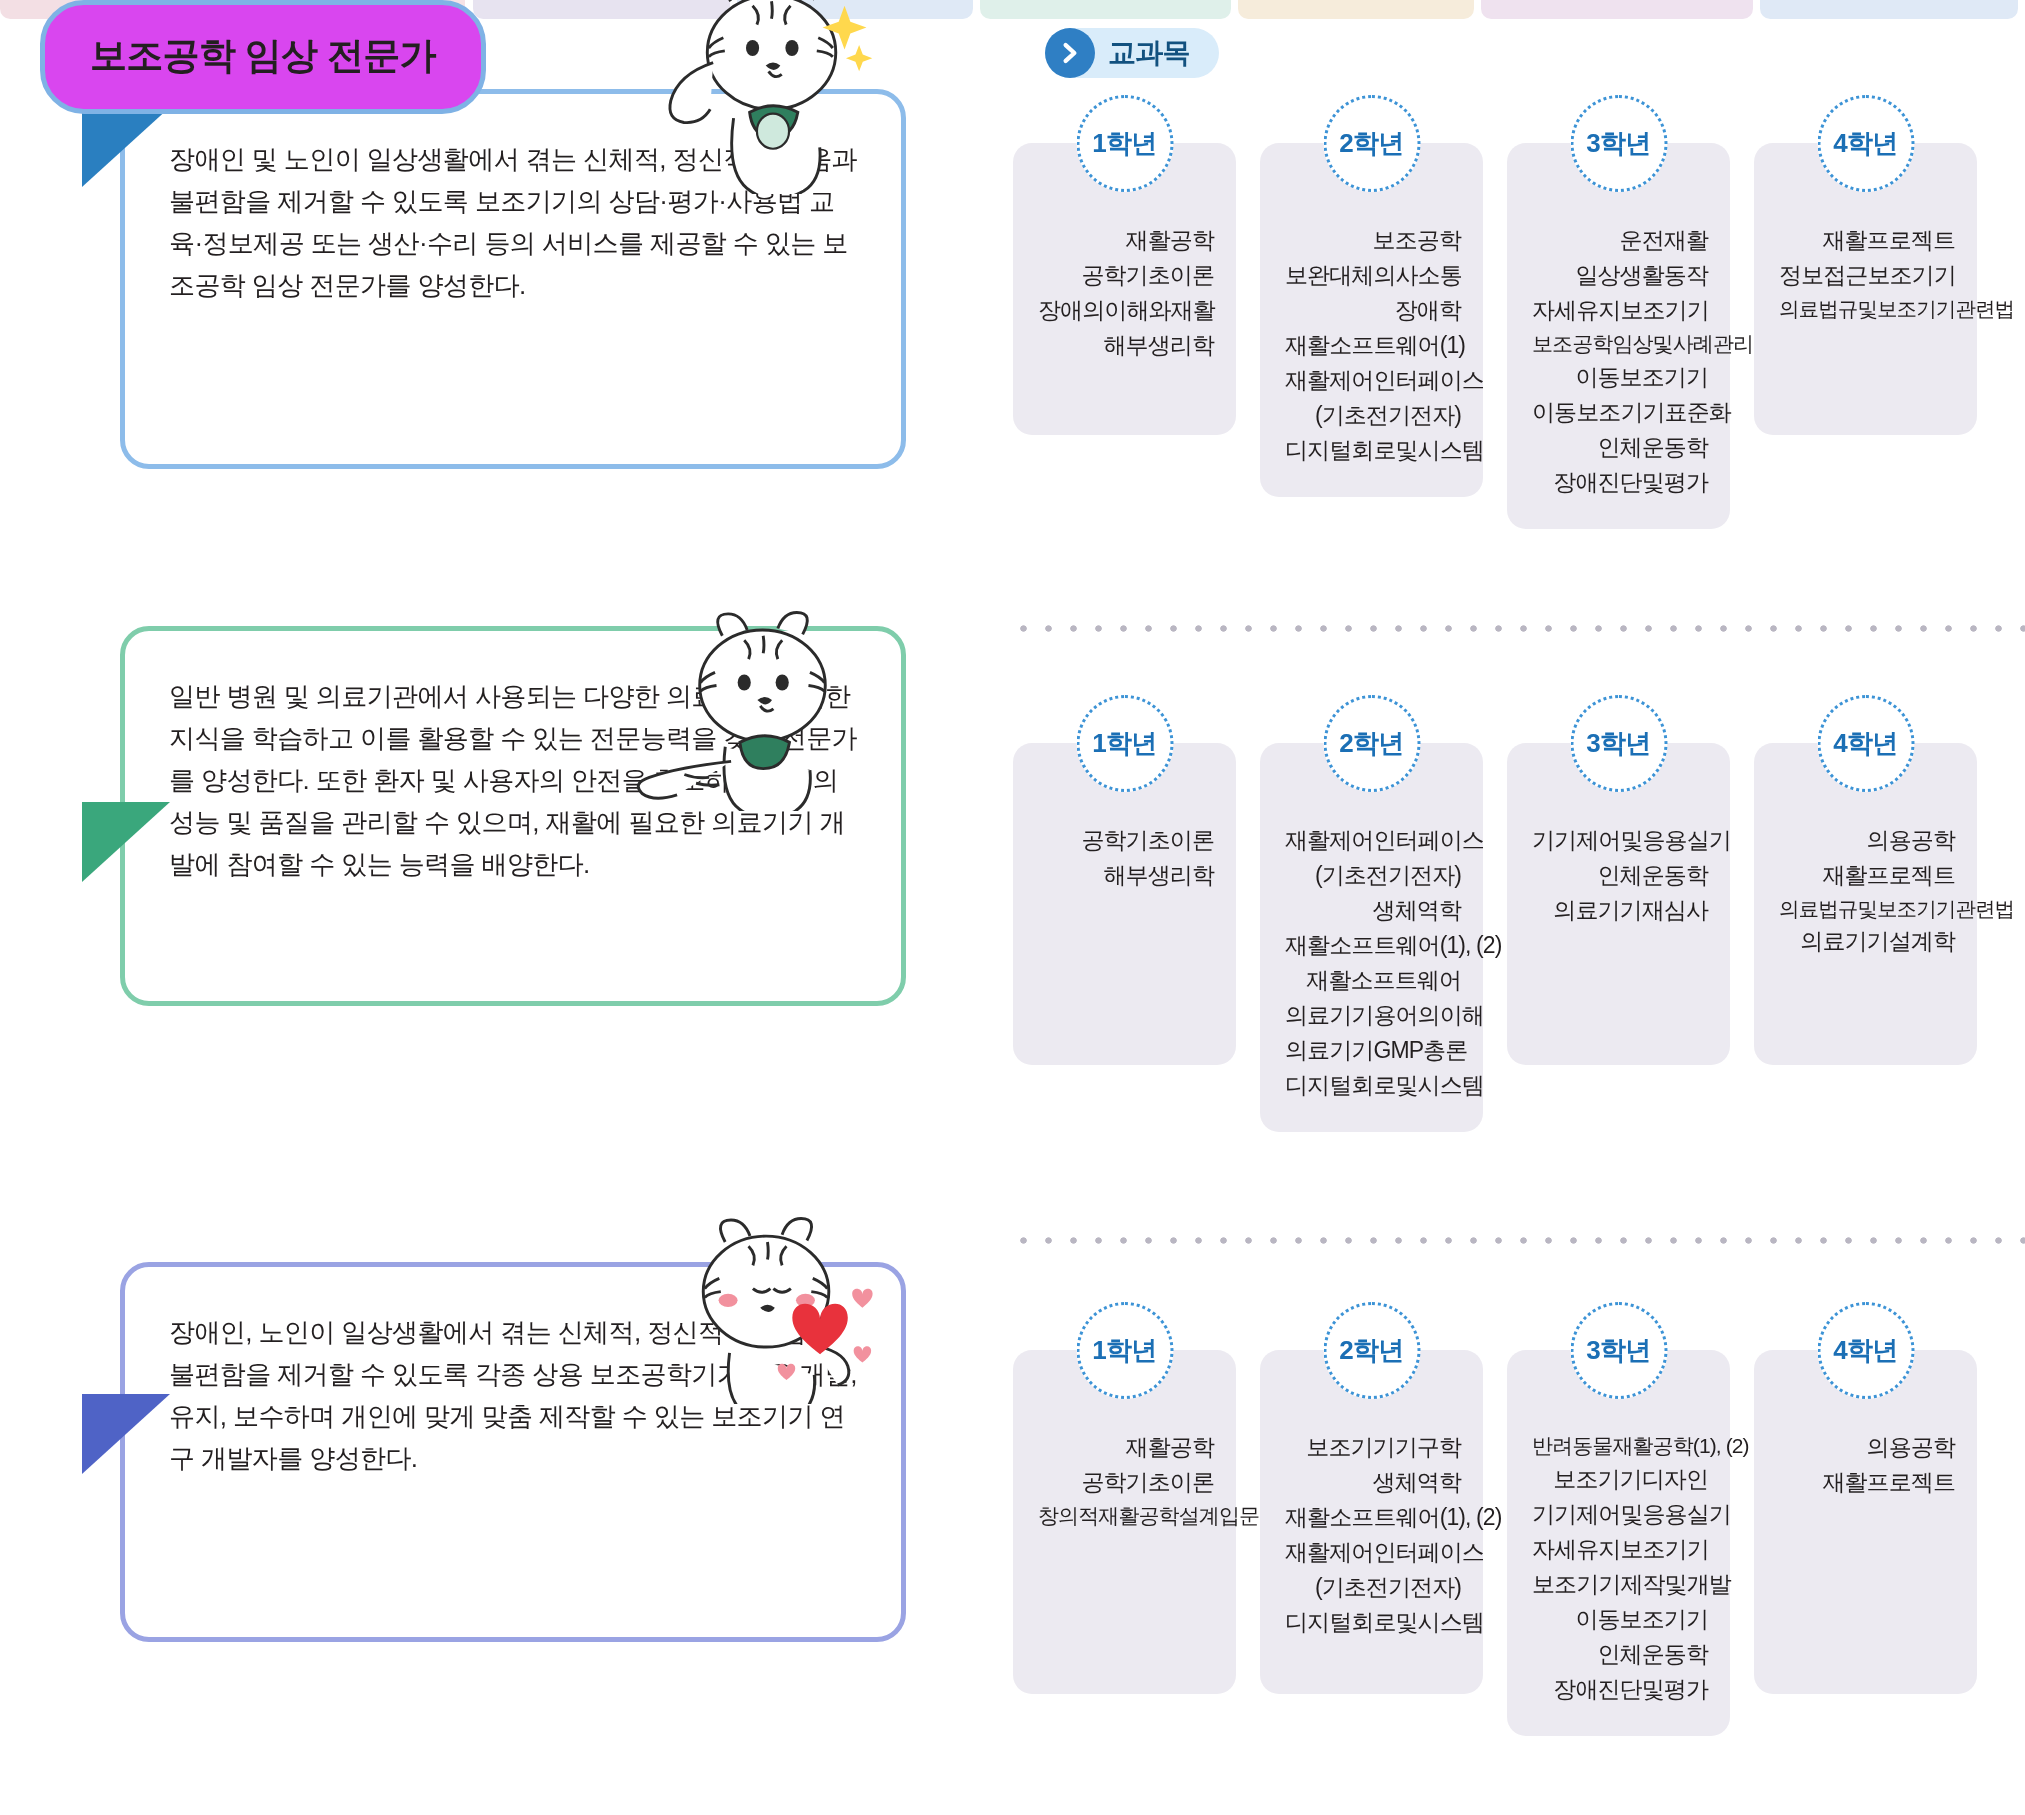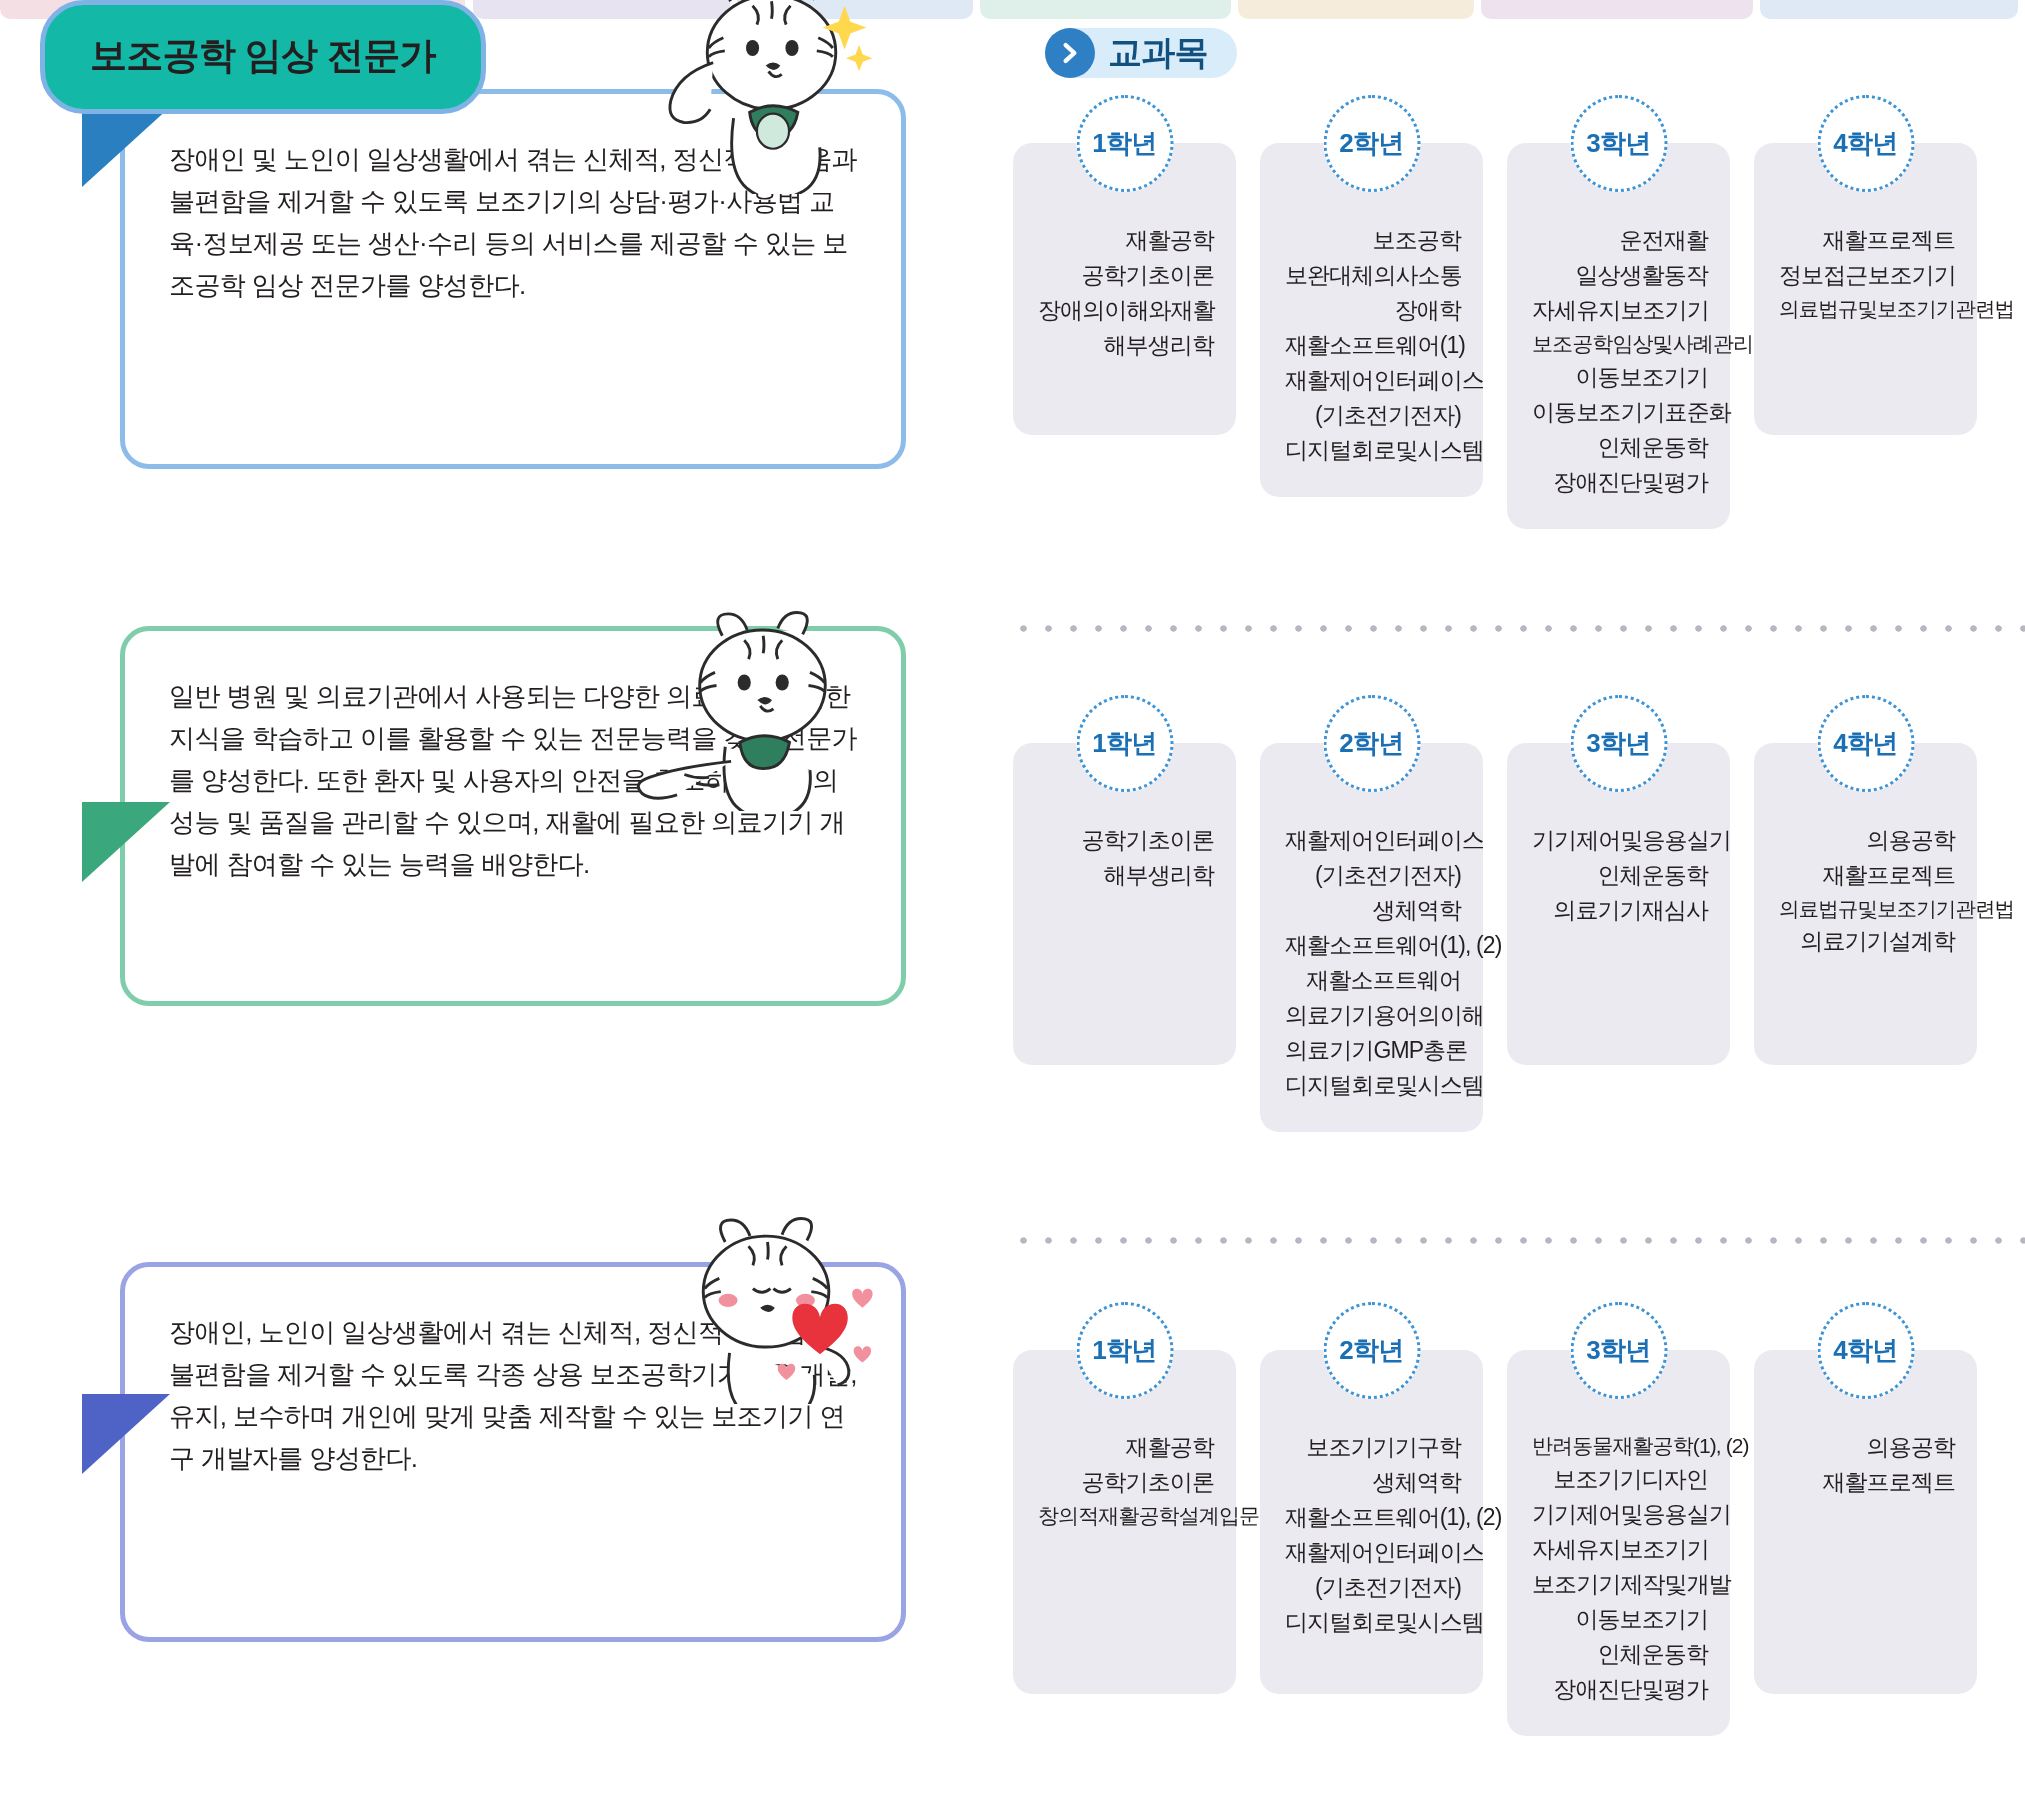--- a/index.html
+++ b/index.html
@@ -53,21 +53,21 @@
     position: absolute;
     left: 40px;
     top: 0;
     width: 870px;
   }
   .title-pill {
     position: relative;
     display: inline-block;
     min-width: 395px;
     box-sizing: border-box;
-    background: #14b8a6;
+    background: #d946ef;
     border-radius: 44px;
     padding: 26px 45px 28px 45px;
     font-size: 37px;
     font-weight: 700;
     letter-spacing: -0.7px;
     color: #231f20;
     z-index: 4;
     text-align: center;
   }
   .title-pill.blue   { border: 5.1px solid #7fb2e5; }
@@ -196,21 +196,21 @@
     border-radius: 50%;
     background: #2f7fc4;
     display: flex;
     align-items: center;
     justify-content: center;
     margin-right: 13px;
     flex: none;
   }
   .curriculum-tag .chev svg { display: block; }
   .curriculum-tag .label {
-    font-size: 34px;
+    font-size: 28px;
     font-weight: 700;
     color: #12517f;
     letter-spacing: -0.7px;
   }
 
   
   .dot-sep {
     position: absolute;
     left: 1011px;
     width: 1016px;

